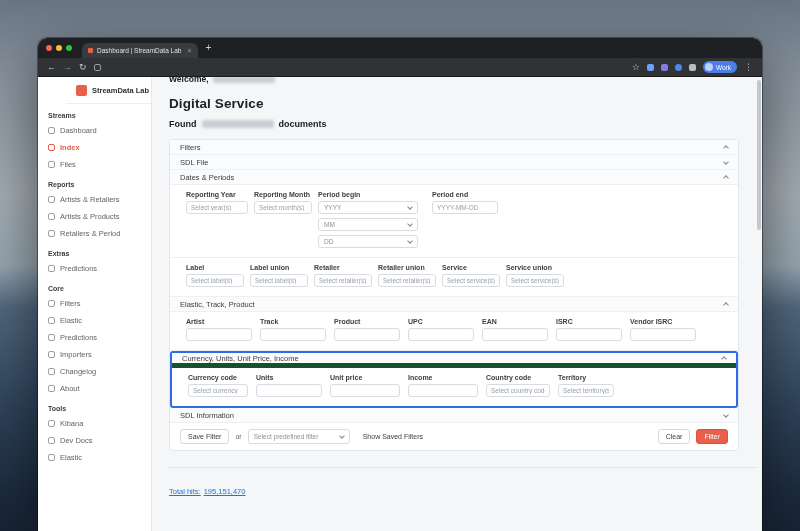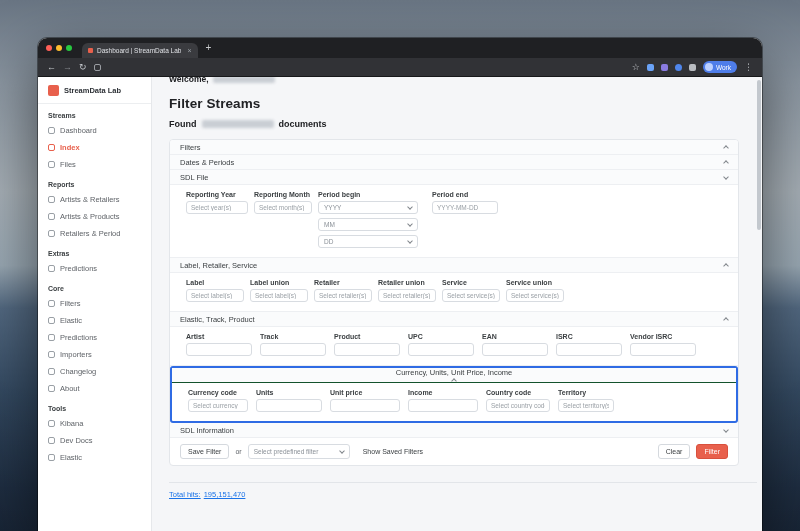--- a/index.html
+++ b/index.html
@@ -35,21 +35,21 @@
   .ext { width:7px; height:7px; border-radius:2px; }
   .ext.b1 { background:#6aa3f8; } .ext.pu { background:#8a7be0; } .ext.ci { background:#4f86ec; border-radius:50%; }
   .ext.gr { background:#b9bcc1; }
   .pill { display:flex; align-items:center; gap:3px; background:#4e7de9; color:#fff;
     border-radius:8px; height:12px; padding:0 6px 0 2px; font-size:6.5px; }
   .pill .av { width:8px; height:8px; border-radius:50%; background:#bcd0ff; }
 
   
   .app { display:flex; height:454px; background:#f5f6f8; }
   .sidebar { width:114px; background:#fff; border-right:1px solid #e6e8eb; flex-shrink:0; overflow:hidden; }
-  .brand { display:flex; align-items:center; gap:5px; padding:8px 10px 7px; border-bottom:1px solid #eceef0; }
+  .brand { display:flex; align-items:center; gap:5px; padding:8px 10px 7px; border-bottom:1px solid #eceef0;margin-left:28px; }
   .brand-logo { width:11px; height:11px; border-radius:2px; background:#e8604c; flex-shrink:0; }
   .brand-name { font-size:7.5px; font-weight:bold; color:#2d3136; white-space:nowrap; }
   .side-sec-title { font-size:7px; font-weight:bold; color:#3c4043; padding:8px 10px 3px; }
   .side-item { display:flex; align-items:center; gap:5px; padding:4px 10px; font-size:7.5px; color:#5f6368; cursor:pointer; }
   .icn { width:7px; height:7px; border:1.1px solid #9aa0a6; border-radius:2px; flex-shrink:0; }
   .side-item.active { color:#e8604c; font-weight:bold; }
   .side-item.active .icn { border-color:#e8604c; }
   .side-label { white-space:nowrap; }
 
   .content { flex:1; padding-left:17px; overflow:hidden; position:relative; }
@@ -67,34 +67,34 @@
   .fin { display:block; width:100%; height:13px; border:1px solid #d8dce1; border-radius:3px;
     font-size:6.5px; color:#202124; padding:0 4px; background:#fff; font-family:inherit; }
   .fin::placeholder { color:#9aa0a6; }
   .fselect { height:13px; border:1px solid #d8dce1; border-radius:3px; display:flex; align-items:center;
     justify-content:space-between; padding:0 5px; font-size:6.5px; color:#8a9097; background:#fff; cursor:pointer; }
   .fselect + .fselect { margin-top:4px; }
   .chev { width:4px; height:4px; border-right:1.2px solid #80868b; border-bottom:1.2px solid #80868b; display:inline-block; flex-shrink:0; }
   .chev.up { transform:rotate(-135deg); margin-top:2px; }
   .chev.down { transform:rotate(45deg); margin-bottom:1px; }
   .focused { border:2px solid #2f6be4; border-radius:3px; }
-  .focused .sec-header { border-bottom:1px solid #14532d;flex-direction:column; }
+  .focused .sec-header { border-bottom:5px solid #14532d; }
   .focused .sec-body { border-bottom:none; }
 
   .cfooter { display:flex; align-items:center; gap:6px; padding:6px 10px; }
   .btn { height:15px; border:1px solid #d5d9de; border-radius:3px; background:#fff; color:#3c4043;
     font-size:7px; padding:0 7px; display:flex; align-items:center; font-family:inherit; cursor:pointer; white-space:nowrap; }
   .btn.plain { border:none; background:none; }
   .btn.danger { background:#e8604c; border-color:#d9503d; color:#fff; }
   .or { font-size:7px; color:#5f6368; }
   .predef { width:102px; height:15px; }
   .spacer { flex:1; }
 
   .results-divider { border-top:1px solid #e2e5e9; margin-top:16px; width:588px; }
-  .total-hits { margin-top:7px; font-size:7.5px; color:#1a73e8; text-decoration:underline; display:inline-flex; gap:3px; cursor:pointer; }
+  .total-hits { margin-top:19px; font-size:7.5px; color:#1a73e8; text-decoration:underline; display:inline-flex; gap:3px; cursor:pointer; }
 
   .scrollbar { position:absolute; right:1px; top:40px; width:5px; height:452px; }
   .scroll-thumb { position:absolute; top:2px; right:0; width:4px; height:150px; background:#c3c8ce; border-radius:3px; }
 </style>
 </head>
 <body>
 
 <div class="desktop">
   <div class="window">
 
@@ -212,44 +212,44 @@
         </div>
       </aside>
 
       <main class="content">
 
         <div class="welcome">
           <span>Welcome,</span>
           <span class="redact" style="width:62px;height:7px;"></span>
         </div>
 
-        <div class="page-title">Filter Streams</div>
+        <div class="page-title">Digital Service</div>
 
         <div class="found">
           <span>Found</span>
           <span class="redact" style="width:72px;height:8px;"></span>
           <span>documents</span>
         </div>
 
         
         <div class="card">
 
           <div class="sec-header">
             <span>Filters</span>
             <i class="chev up"></i>
           </div>
 
           <div class="sec-header">
+            <span>SDL File</span>
+            <i class="chev down"></i>
+          </div>
+
+          <div class="sec-header">
             <span>Dates &amp; Periods</span>
             <i class="chev up"></i>
-          </div>
-
-          <div class="sec-header">
-            <span>SDL File</span>
-            <i class="chev down"></i>
           </div>
           <div class="sec-body">
             <div class="field" style="width:62px;margin-right:6px;">
               <div class="flabel">Reporting Year</div>
               <input class="fin" placeholder="Select year(s)" style="">
             </div>
             <div class="field" style="width:58px;margin-right:6px;">
               <div class="flabel">Reporting Month</div>
               <input class="fin" placeholder="Select month(s)" style="">
             </div>
@@ -267,24 +267,20 @@
                 <span>DD</span>
                 <i class="chev down"></i>
               </div>
             </div>
             <div class="field" style="width:66px;">
               <div class="flabel">Period end</div>
               <input class="fin" placeholder="YYYY-MM-DD" style="">
             </div>
           </div>
 
-          <div class="sec-header">
-            <span>Label, Retailer, Service</span>
-            <i class="chev up"></i>
-          </div>
           <div class="sec-body">
             <div class="field" style="width:58px;margin-right:6px;">
               <div class="flabel">Label</div>
               <input class="fin" placeholder="Select label(s)" style="">
             </div>
             <div class="field" style="width:58px;margin-right:6px;">
               <div class="flabel">Label union</div>
               <input class="fin" placeholder="Select label(s)" style="">
             </div>
             <div class="field" style="width:58px;margin-right:6px;">

